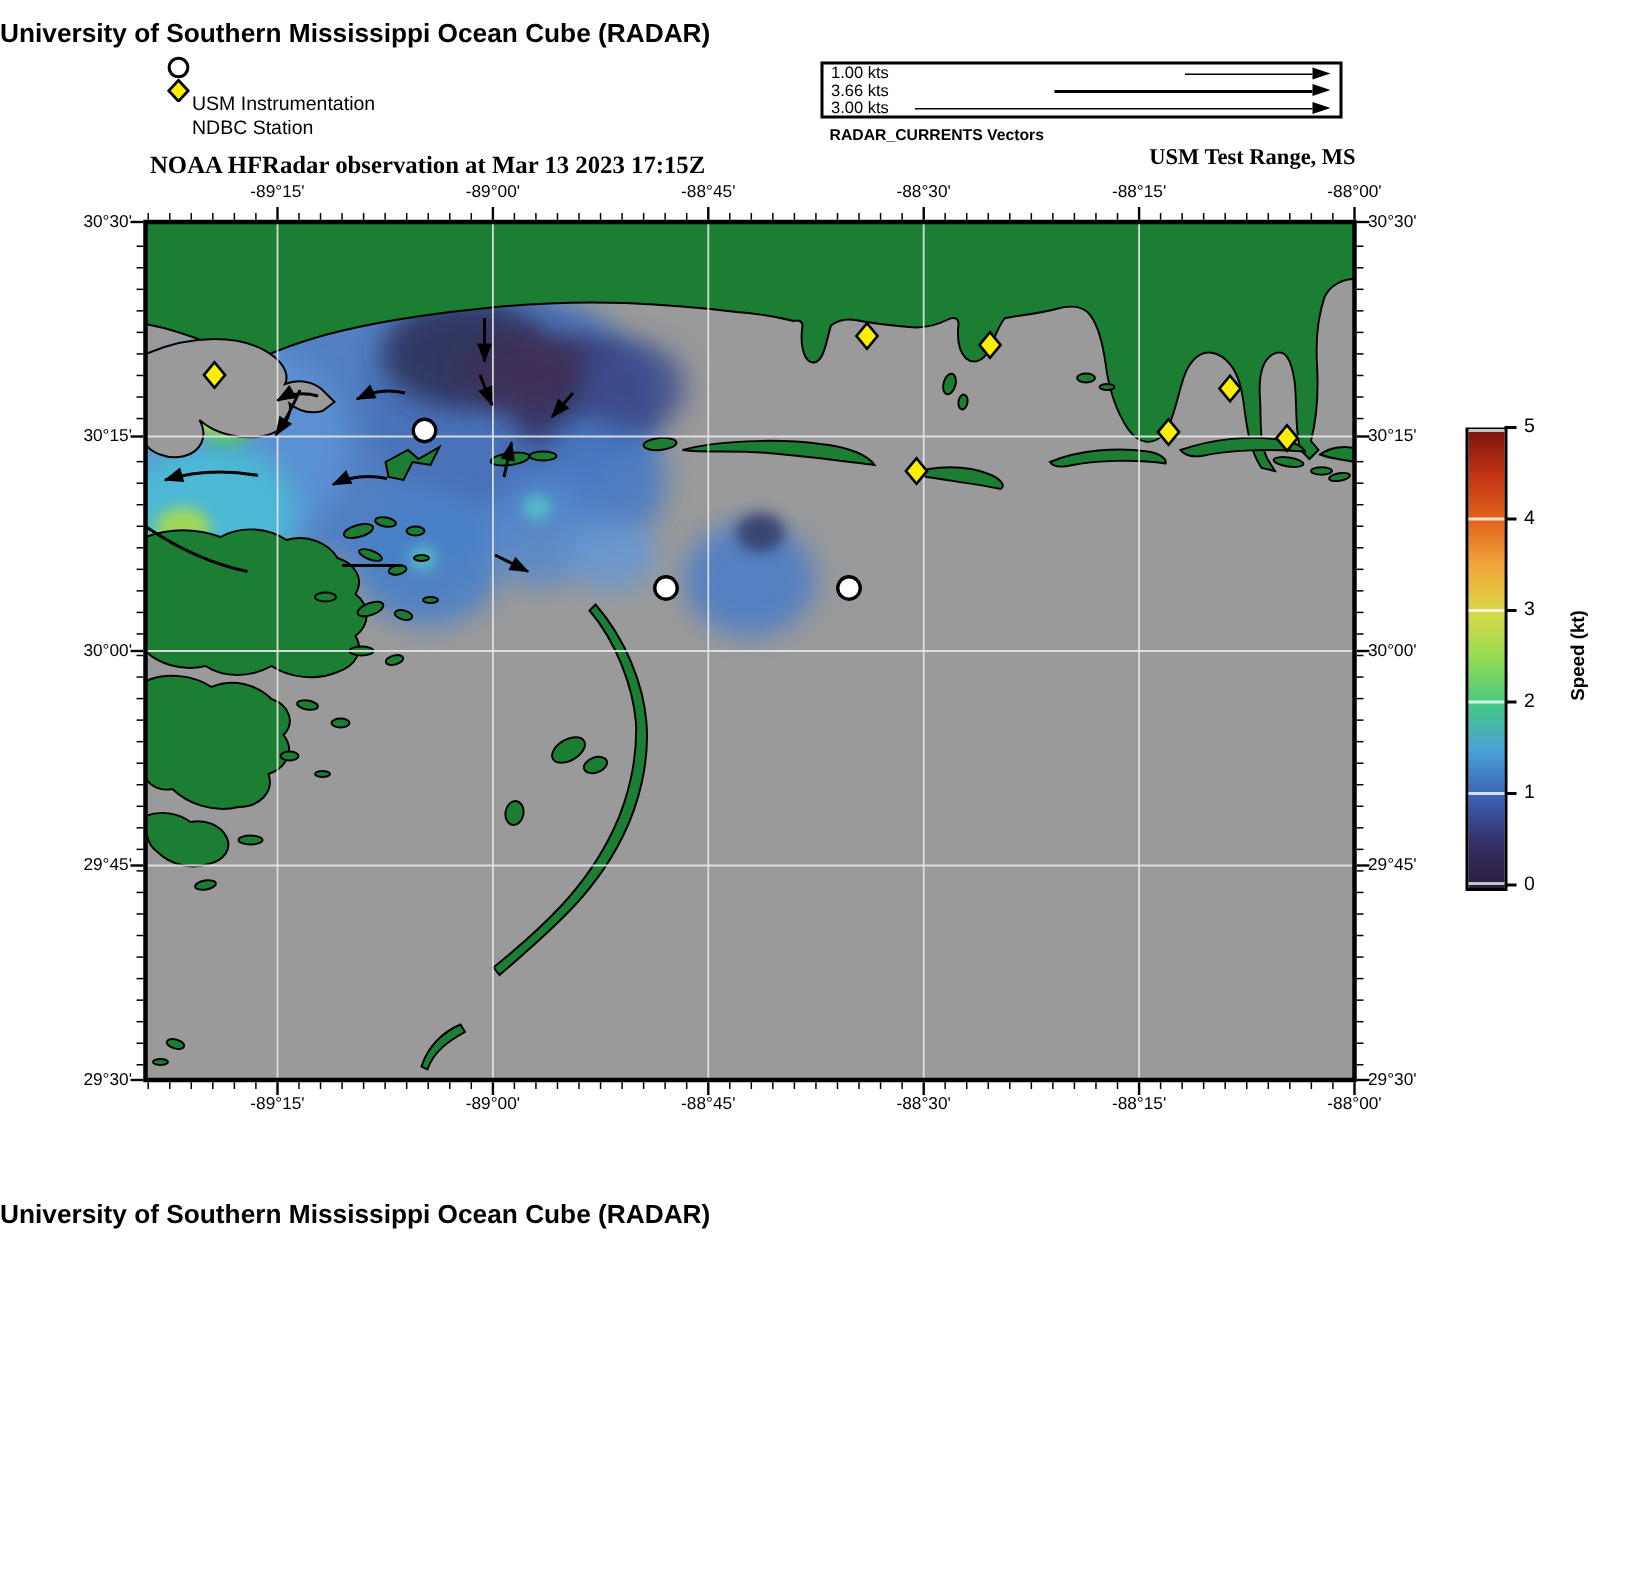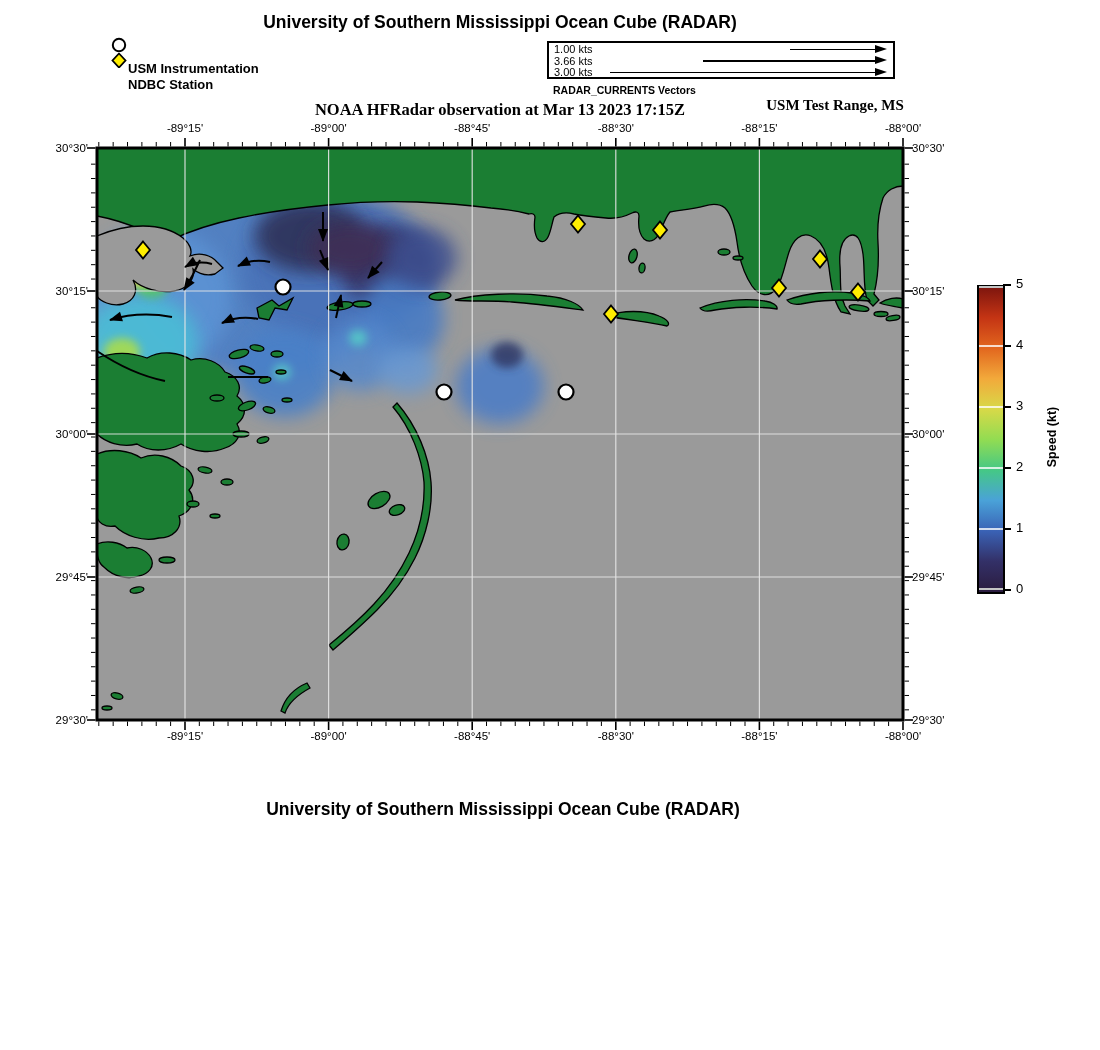--- a/index.html
+++ b/index.html
@@ -1,30 +1,30 @@
 <!DOCTYPE html>
 <html><head>
 <meta charset="utf-8">
 <style>
   html,body{margin:0;padding:0;background:#ffffff;}
   #app{position:relative;width:1100px;height:1050px;background:#fff;overflow:hidden;
        font-family:"Liberation Sans",sans-serif;color:#000;}
   .abs{position:absolute;}
-  .center{text-align:center;}
+  .center{text-align:left;}
   #top-title{left:0;top:12px;width:1000px;font-size:17.5px;font-weight:bold;}
   #bottom-title{left:0;top:799px;width:1006px;font-size:17.5px;font-weight:bold;}
   #subtitle{left:100px;top:100px;width:800px;font-size:16.5px;font-weight:bold;
             font-family:"Liberation Serif",serif;}
   #region-label{left:760px;top:97px;width:150px;font-size:15px;font-weight:bold;
             font-family:"Liberation Serif",serif;text-align:center;}
   
   #legend{left:111px;top:36px;}
   .legend-row{display:flex;align-items:center;height:16px;}
   .legend-row .sym{width:16px;height:16px;flex:0 0 16px;}
-  .legend-row .lbl{font-size:13px;font-weight:bold;margin-left:1px;white-space:nowrap;margin-top:48px;}
+  .legend-row .lbl{font-size:13px;font-weight:normal;margin-left:1px;white-space:nowrap;margin-top:48px;}
   
   #vbox{left:547px;top:41px;width:348px;height:38px;border:2px solid #000;box-sizing:border-box;
         padding-top:1px;background:#fff;}
   .vrow{position:relative;height:11.5px;}
   .vrow .vlbl{position:absolute;left:5px;top:0;font-size:11px;font-weight:normal;line-height:11px;}
   .vshaft{position:absolute;top:4.5px;height:1.6px;background:#000;}
   .vhead{position:absolute;top:0.5px;width:0;height:0;border-left:12px solid #000;
          border-top:4.5px solid transparent;border-bottom:4.5px solid transparent;}
   #vcaption{left:547px;top:84px;width:155px;font-size:10.5px;font-weight:bold;text-align:center;
             white-space:nowrap;}

